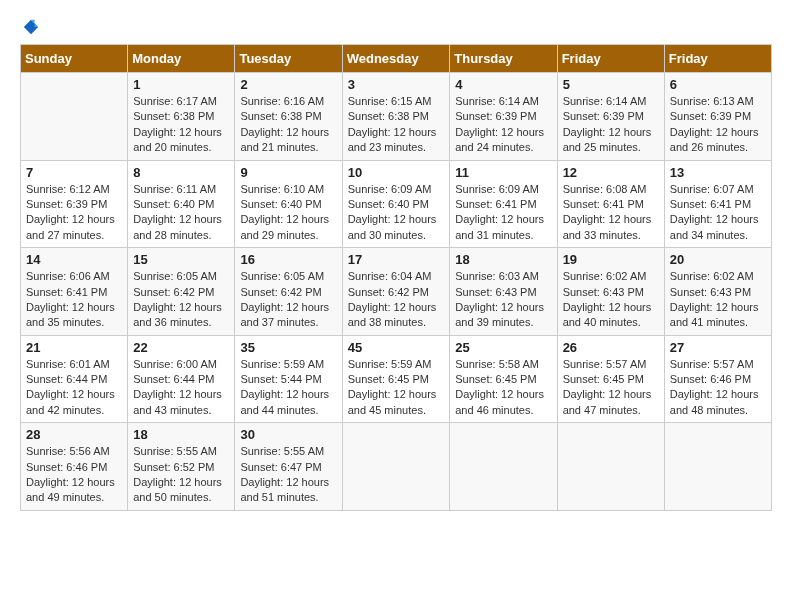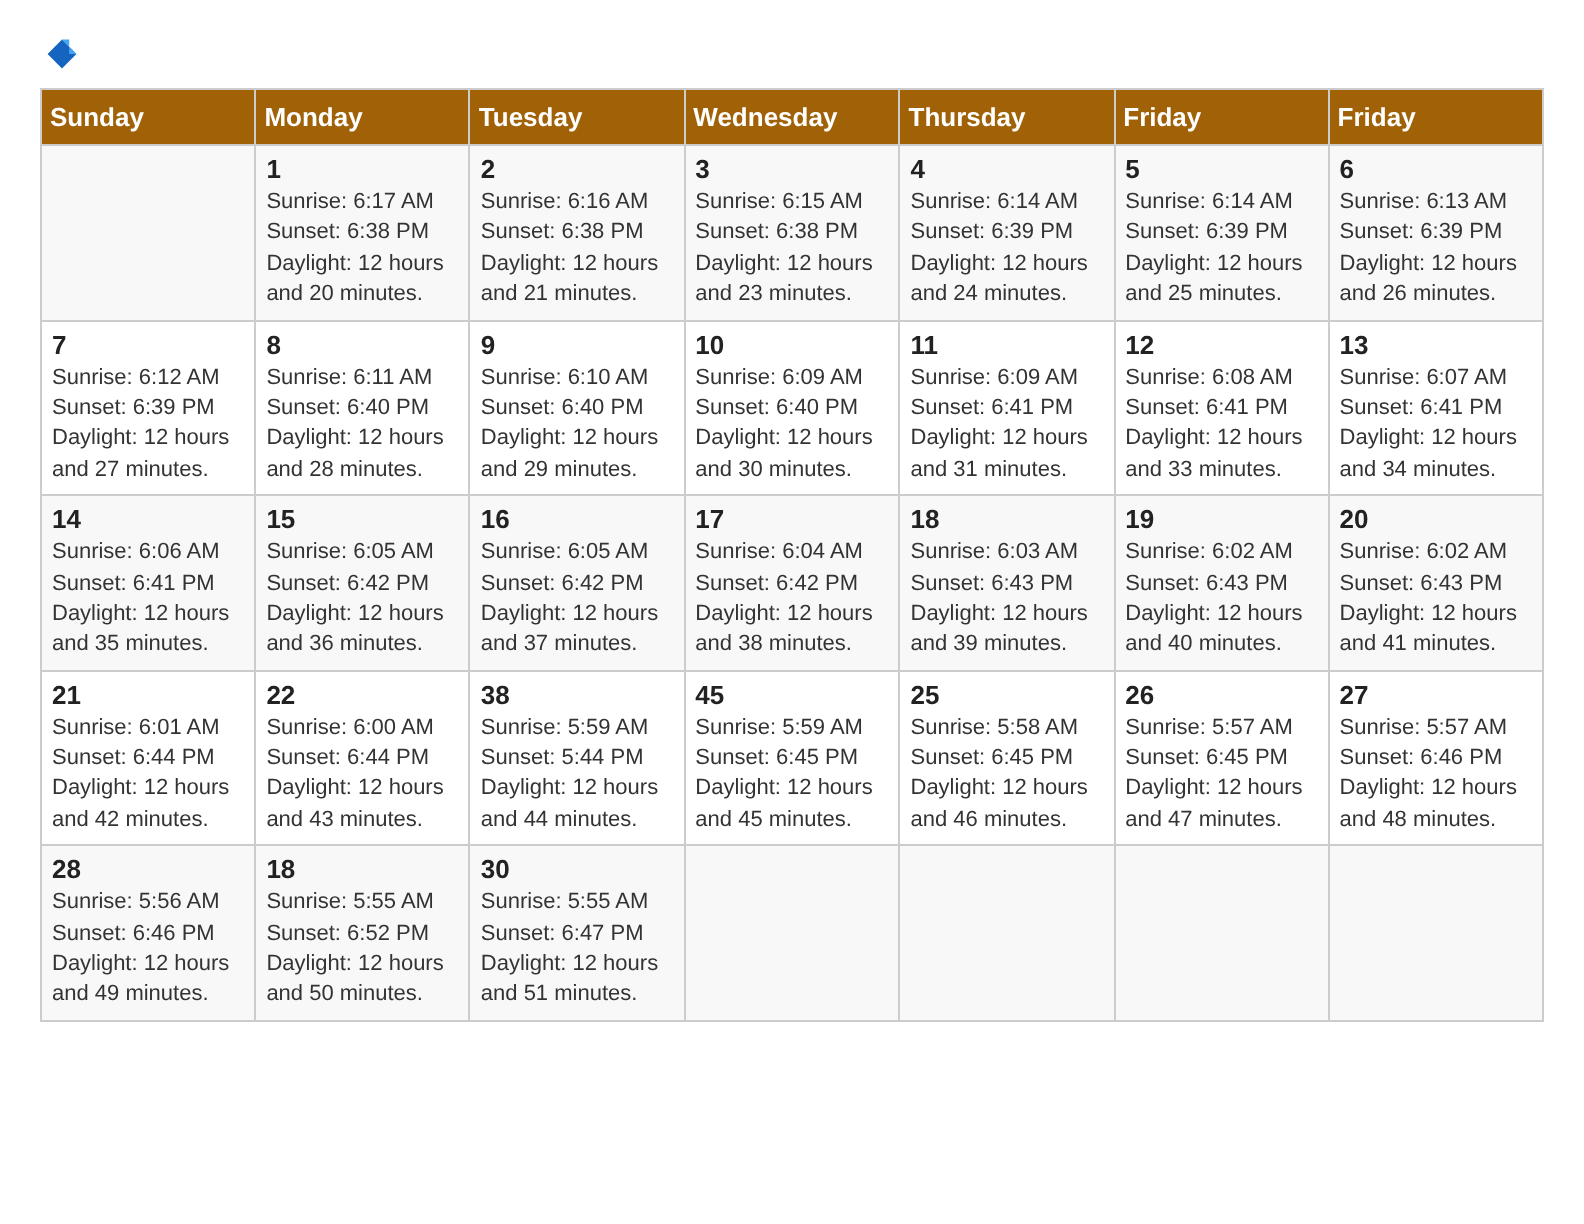--- a/index.html
+++ b/index.html
@@ -283,21 +283,21 @@
 and 42 minutes.</div>
         </td>
         <td>
           <span class="day-number">22</span>
           <div class="cell-content">Sunrise: 6:00 AM
 Sunset: 6:44 PM
 Daylight: 12 hours
 and 43 minutes.</div>
         </td>
         <td>
-          <span class="day-number">38</span>
+          <span class="day-number">35</span>
           <div class="cell-content">Sunrise: 5:59 AM
 Sunset: 5:44 PM
 Daylight: 12 hours
 and 44 minutes.</div>
         </td>
         <td>
           <span class="day-number">45</span>
           <div class="cell-content">Sunrise: 5:59 AM
 Sunset: 6:45 PM
 Daylight: 12 hours

